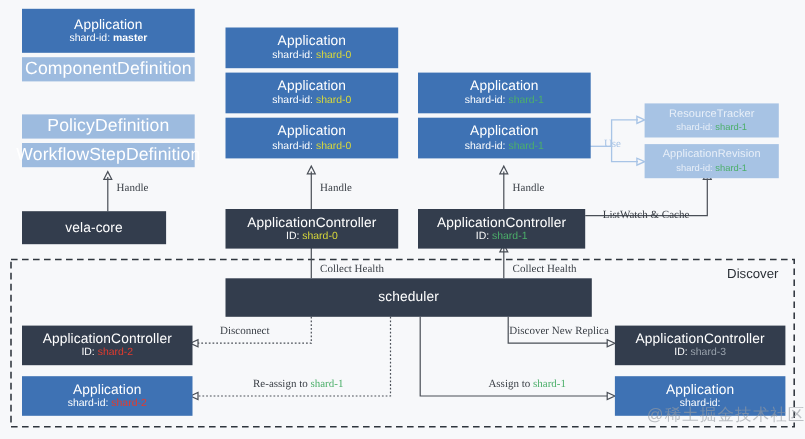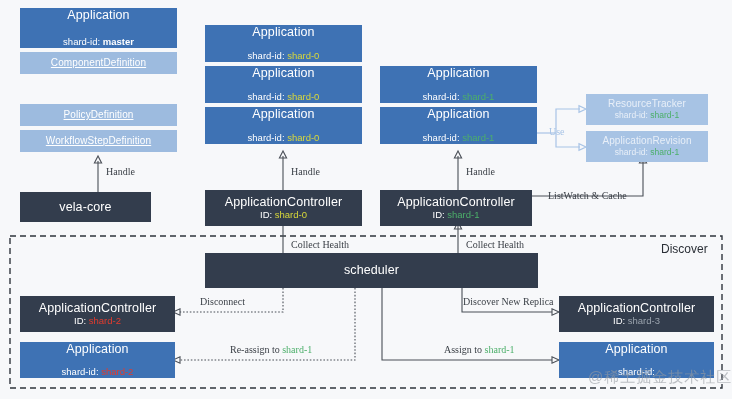--- a/index.html
+++ b/index.html
@@ -5,23 +5,23 @@
   html,body{margin:0;padding:0;background:#f7f8fa;}
   body{width:732px;height:399px;overflow:hidden;font-family:"Liberation Sans",sans-serif;}
   #stage{position:relative;width:732px;height:399px;background:#f7f8fa;}
 
   .box{position:absolute;box-sizing:border-box;display:flex;flex-direction:column;
        align-items:center;justify-content:center;text-align:center;line-height:1.15;}
   .box .t1{font-size:12.5px;color:#ffffff;letter-spacing:.1px;}
   .box .t2{font-size:9.5px;color:#ffffff;margin-top:1px;}
   .box .t2 .k{color:#ffffff;}
 
-  .app       {background:#3e72b4;justify-content:space-between;}
+  .app       {background:#3e72b4;}
   .def       {background:#9dbbdf;}
-  .def .t1   {color:#ffffff;font-size:10px;text-decoration:underline;}
+  .def .t1   {color:#ffffff;font-size:16px;}
   .light     {background:#a7c3e4;}
   .light .t1 {font-size:10px;color:#e8eff8;}
   .light .t2 {font-size:8.5px;color:#e8eff8;}
   .dark      {background:#333d4d;}
   .dark .t1  {font-size:12.5px;}
   .dark .t2  {font-size:9.5px;}
 
   .v-yellow{color:#d8d83a;}
   .v-green {color:#4caf6a;}
   .v-red   {color:#e23b2e;}

